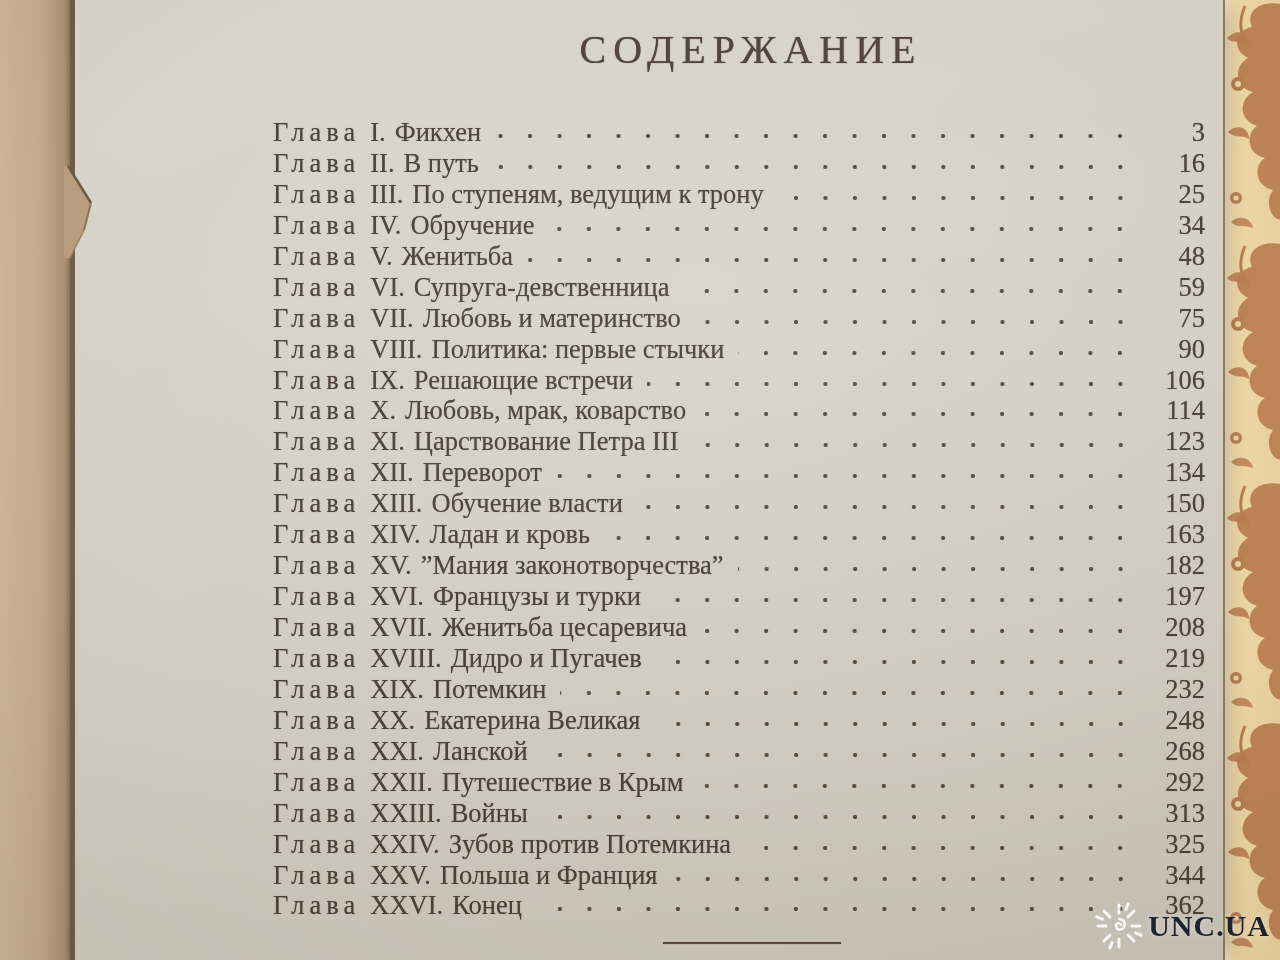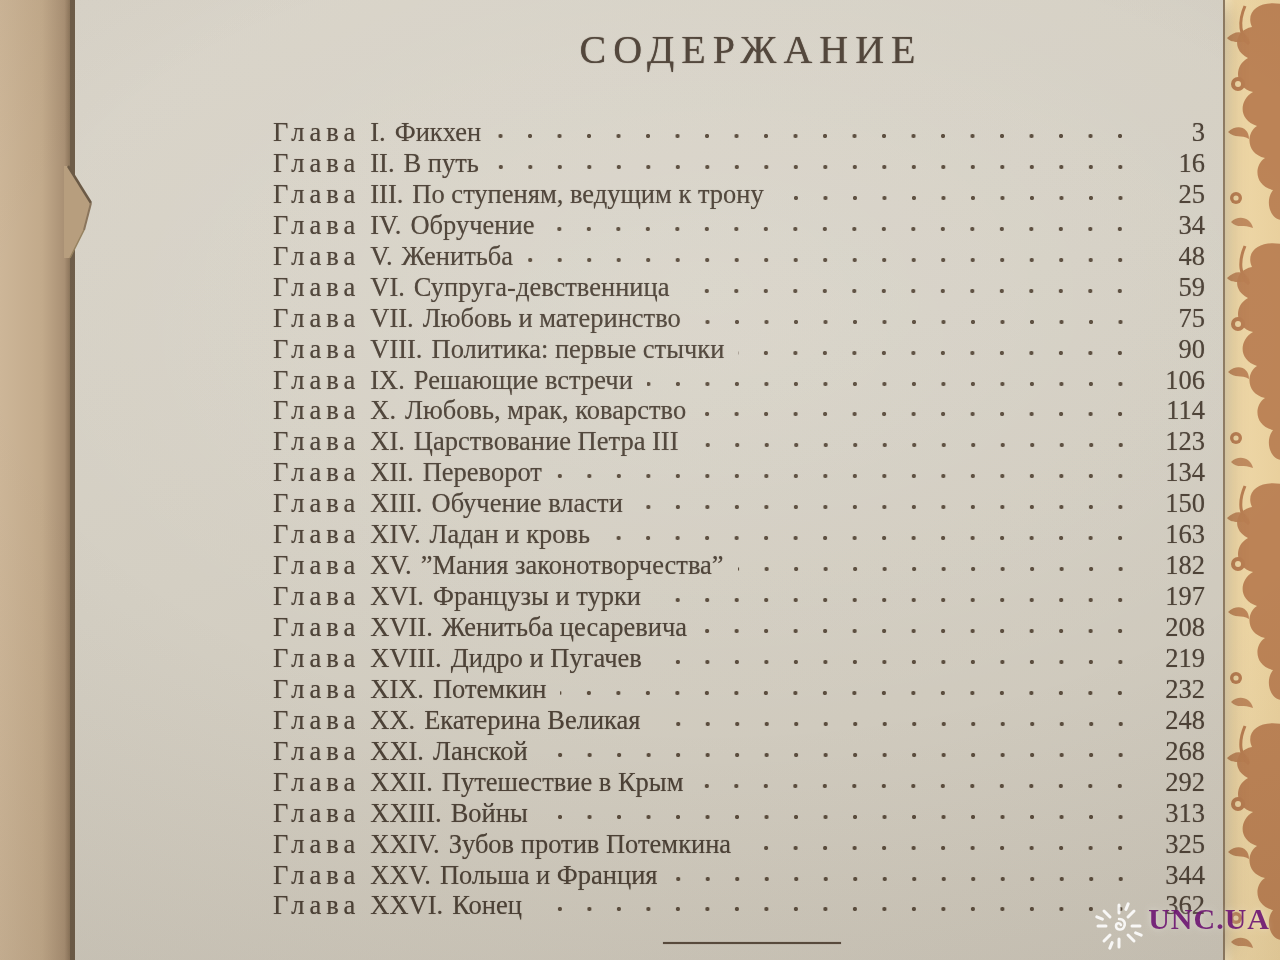--- a/index.html
+++ b/index.html
@@ -41,22 +41,22 @@
     background-position:right 6px bottom 1px;}
   .pg{min-width:64px;text-align:right;}
 
   .end-rule{width:178px;height:2px;margin:21px auto 0 auto;background:#5a4c3e;
     transform:translateX(13px);box-shadow:0 0 1px rgba(90,76,62,0.7);}
 
   
   .notch{position:absolute;left:64px;top:158px;}
 
   
-  .watermark{position:absolute;right:10px;bottom:10px;display:flex;align-items:flex-start;
-    gap:5px;color:#701a75;opacity:0.92;z-index:5;}
+  .watermark{position:absolute;right:10px;bottom:10px;display:flex;align-items:center;
+    gap:5px;color:#0f172a;opacity:0.92;z-index:5;}
   .watermark-text{font-size:30px;font-weight:700;letter-spacing:1px;
     font-family:"Liberation Serif","DejaVu Serif",serif;
     text-shadow:0 0 7px rgba(255,255,255,0.45);}
 
   
   .vignette{position:absolute;inset:0;pointer-events:none;z-index:4;
     background:radial-gradient(120% 90% at 55% 35%, rgba(255,255,250,0.05) 0%, rgba(0,0,0,0) 45%, rgba(40,25,10,0.09) 100%);}
 </style>
 </head>
 <body>

